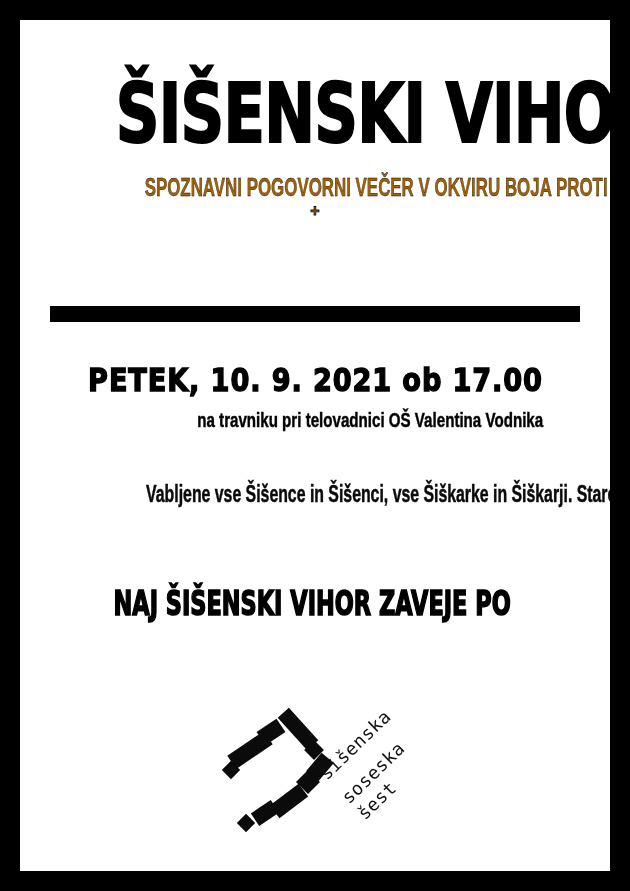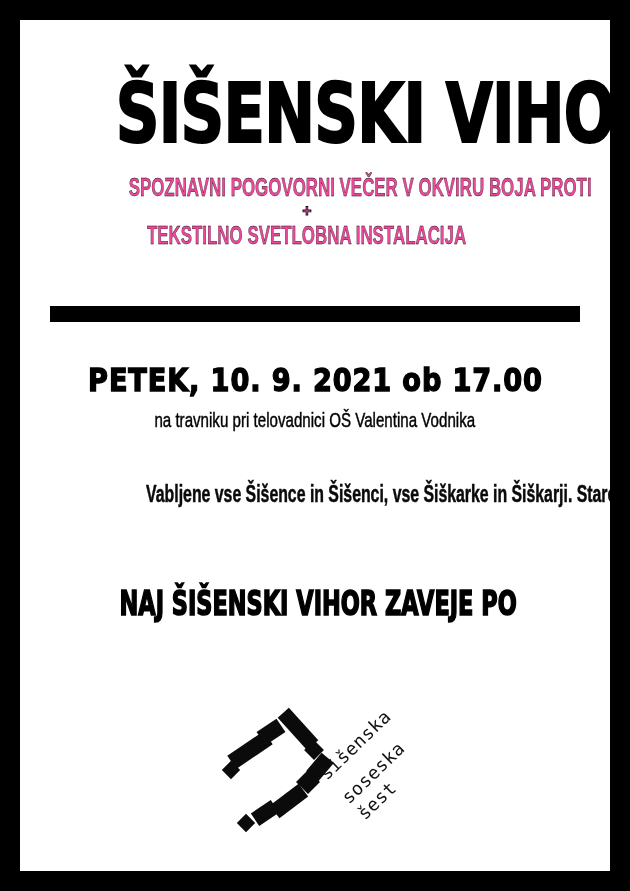--- a/index.html
+++ b/index.html
@@ -10,39 +10,39 @@
   }
   .frame{position:absolute;inset:0;border:20px solid #000;pointer-events:none;z-index:5;}
   .line{position:absolute;left:20px;right:20px;text-align:center;white-space:nowrap;}
   .cond{display:inline-block;white-space:nowrap;transform:scaleX(var(--sx,1));transform-origin:50% 50%;}
 
   .title{
     top:72px;font-family:"DejaVu Sans",sans-serif;font-weight:bold;
     font-size:82px;line-height:84px;letter-spacing:-1px;
     -webkit-text-stroke:2.2px #000;
   }
-  .subtitle{position:absolute;left:4px;right:20px;top:172px;text-align:center;
-    font-weight:bold;font-size:26px;line-height:30px;color:#ec4899;
+  .subtitle{position:absolute;left:20px;right:20px;top:172px;text-align:center;
+    font-weight:bold;font-size:26px;line-height:30px;color:#a16207;
     -webkit-text-stroke:0.4px #0a0a0a;}
   .subtitle .plus{font-size:16px;line-height:18px;-webkit-text-stroke:0.8px #0a0a0a;}
 
   .divider{position:absolute;left:50px;top:306px;width:530px;height:16px;background:#000;}
 
   .datetime{
     top:360px;font-family:"DejaVu Sans",sans-serif;font-weight:bold;
     font-size:32px;line-height:40px;-webkit-text-stroke:1.4px #000;letter-spacing:1px;
   }
   .location{
-    top:406px;font-weight:normal;font-size:21px;line-height:28px;
+    top:406px;font-weight:bold;font-size:21px;line-height:28px;text-align:right;
     -webkit-text-stroke:0.5px #0a0a0a;
   }
   .invitation{position:absolute;left:20px;right:20px;top:477px;text-align:center;
     font-weight:bold;font-size:24px;line-height:33px;color:#0a0a0a;
     -webkit-text-stroke:0.5px #0a0a0a;}
-  .slogan{position:absolute;left:20px;right:20px;top:586px;text-align:right;
+  .slogan{position:absolute;left:20px;right:20px;top:586px;text-align:left;
     font-family:"DejaVu Sans",sans-serif;font-weight:bold;
     font-size:33px;line-height:35px;-webkit-text-stroke:1.7px #000;}
 
   .logo-svg{position:absolute;left:210px;top:695px;width:140px;height:145px;}
   .logo-word{
     position:absolute;font-family:"DejaVu Sans Mono","Liberation Mono",monospace;
     font-size:18px;line-height:18px;letter-spacing:0.5px;color:#111;
     transform:rotate(-44deg);transform-origin:0 100%;white-space:nowrap;
   }
   .w1{left:329px;top:765px;}
@@ -55,21 +55,20 @@
 <div class="poster">
   <div class="frame"></div>
 
   <div class="line title">
     <span class="cond" style="--sx:0.74">ŠIŠENSKI VIHOR</span>
   </div>
 
   <div class="subtitle">
     <div><span class="cond" style="--sx:0.65">SPOZNAVNI POGOVORNI VEČER V OKVIRU BOJA PROTI</span></div>
     <div class="plus"><span>+</span></div>
-    <div><span class="cond" style="--sx:0.65">TEKSTILNO SVETLOBNA INSTALACIJA</span></div>
   </div>
 
   <div class="divider"></div>
 
   <div class="line datetime">
     <span class="cond" style="--sx:0.85">PETEK, 10. 9. 2021 ob 17.00</span>
   </div>
   <div class="line location">
     <span class="cond" style="--sx:0.72">na travniku pri telovadnici OŠ Valentina Vodnika</span>
   </div>

